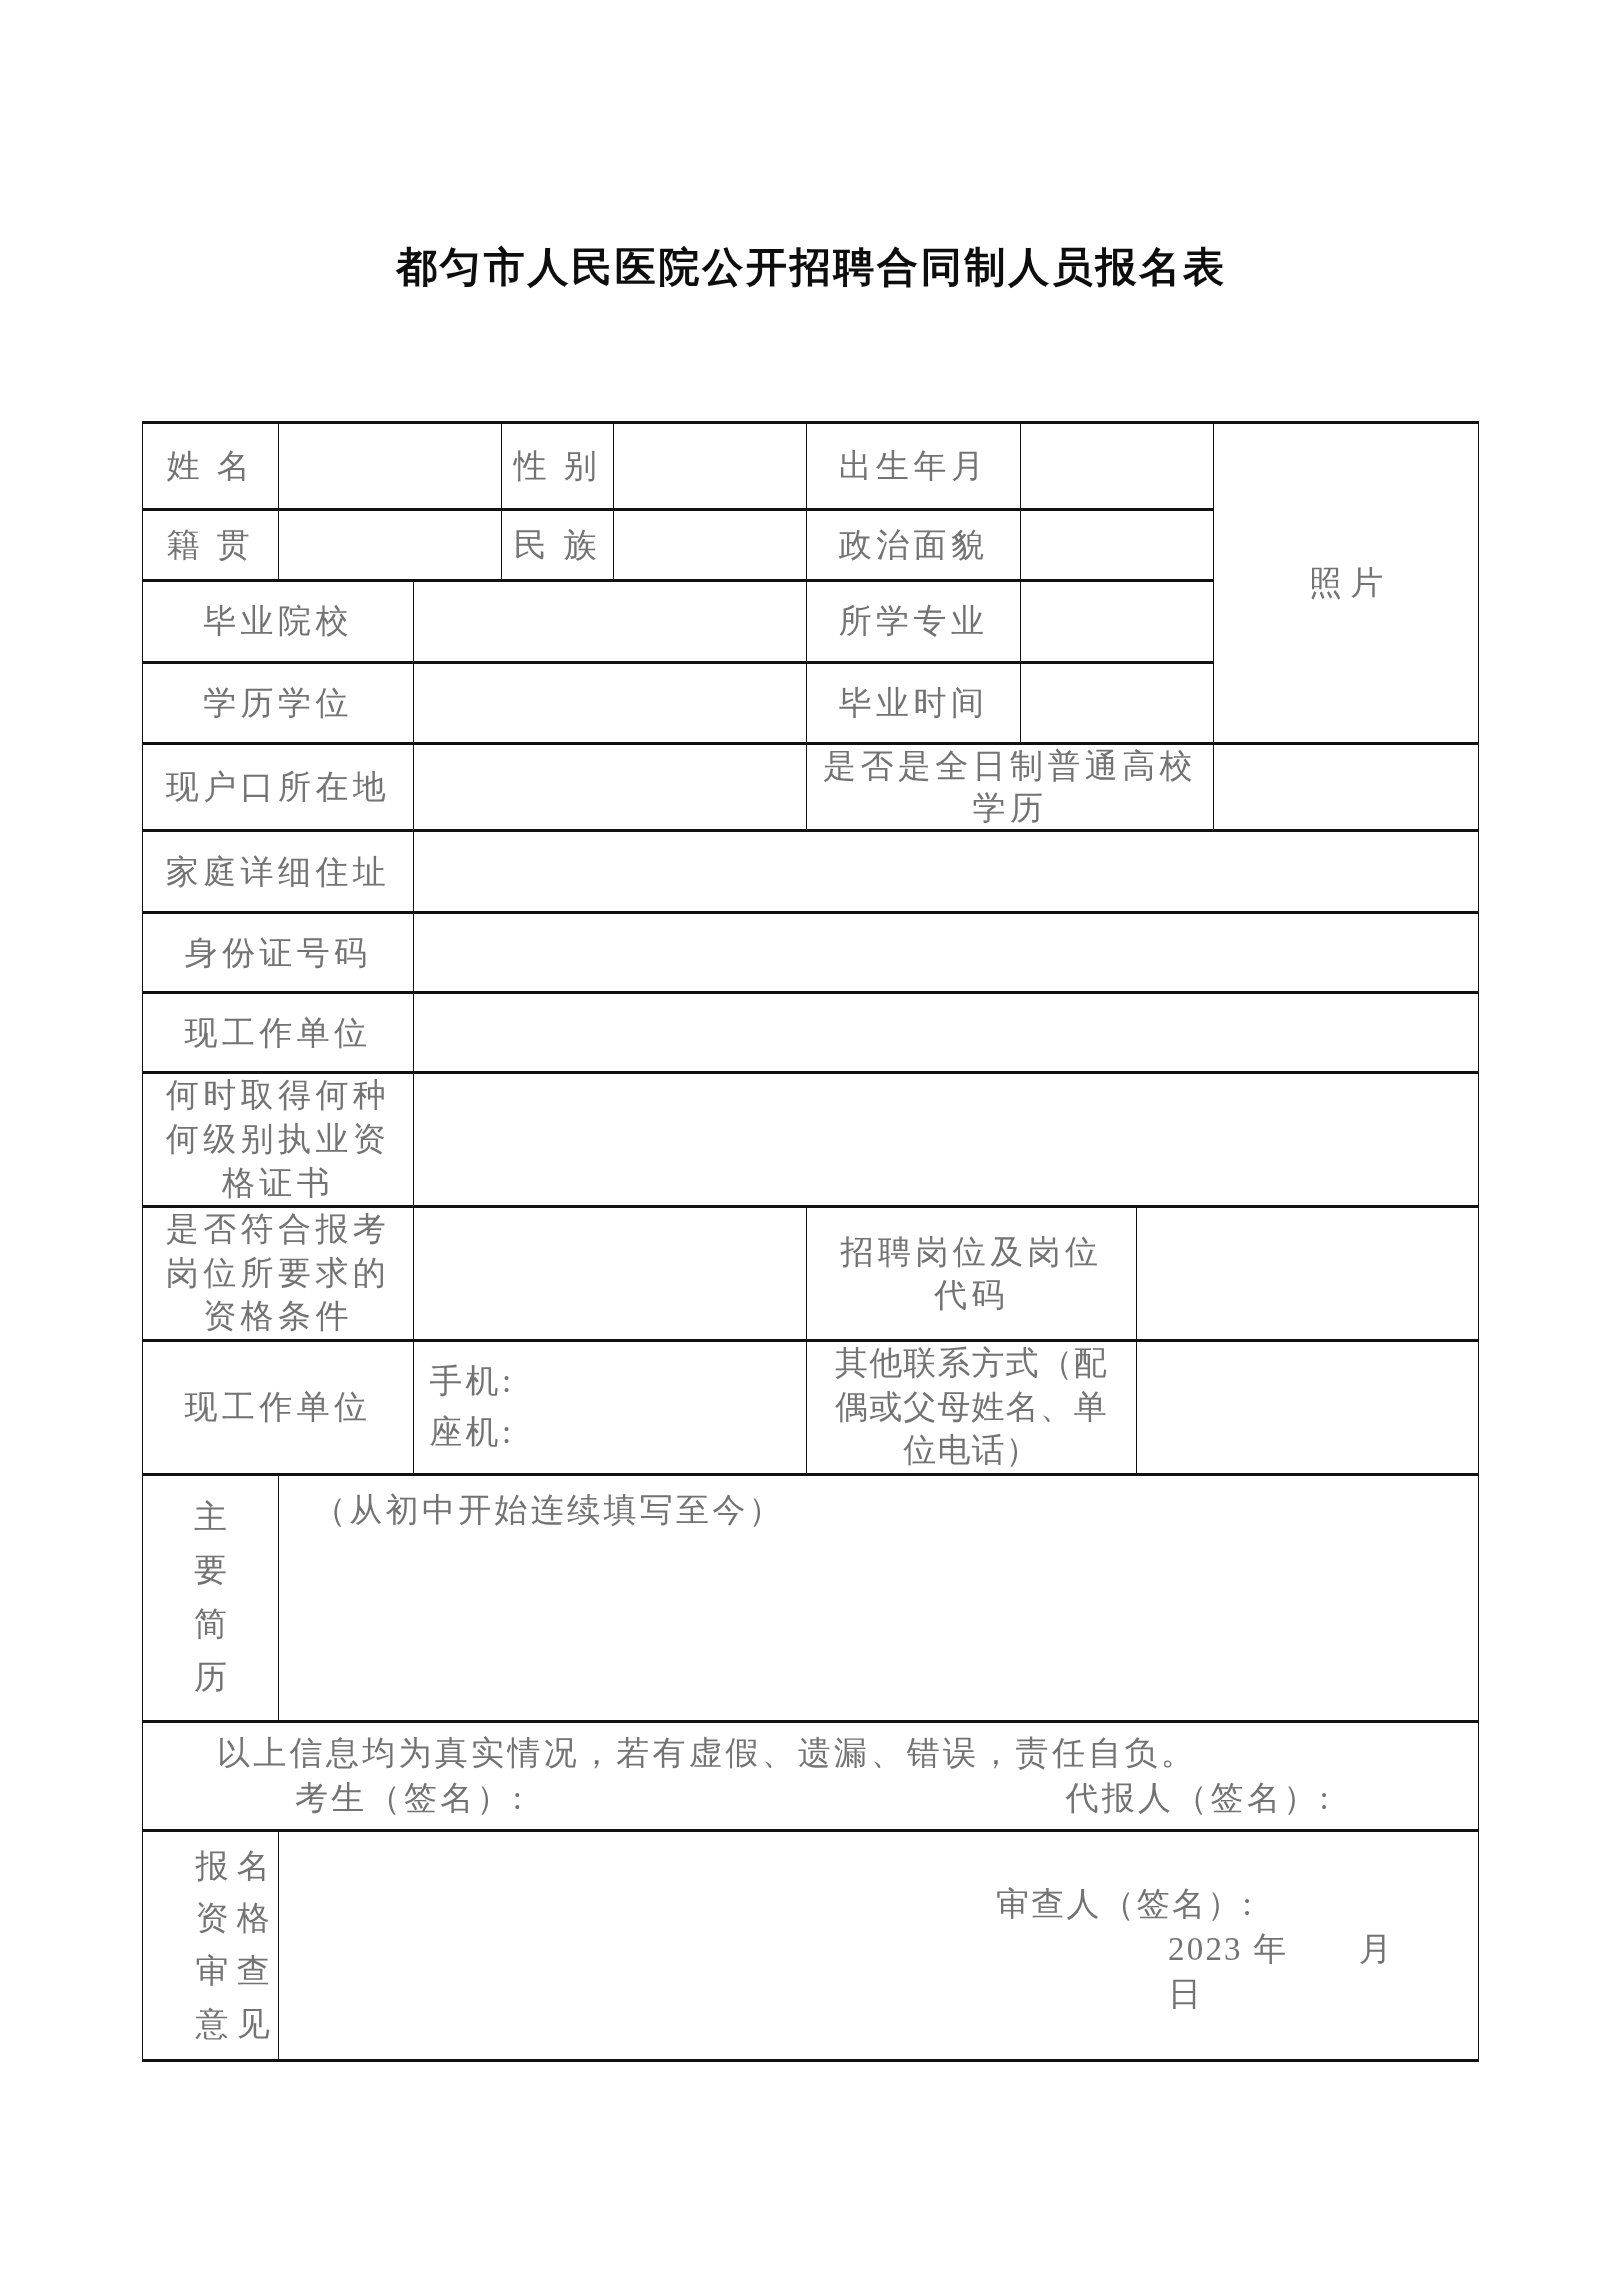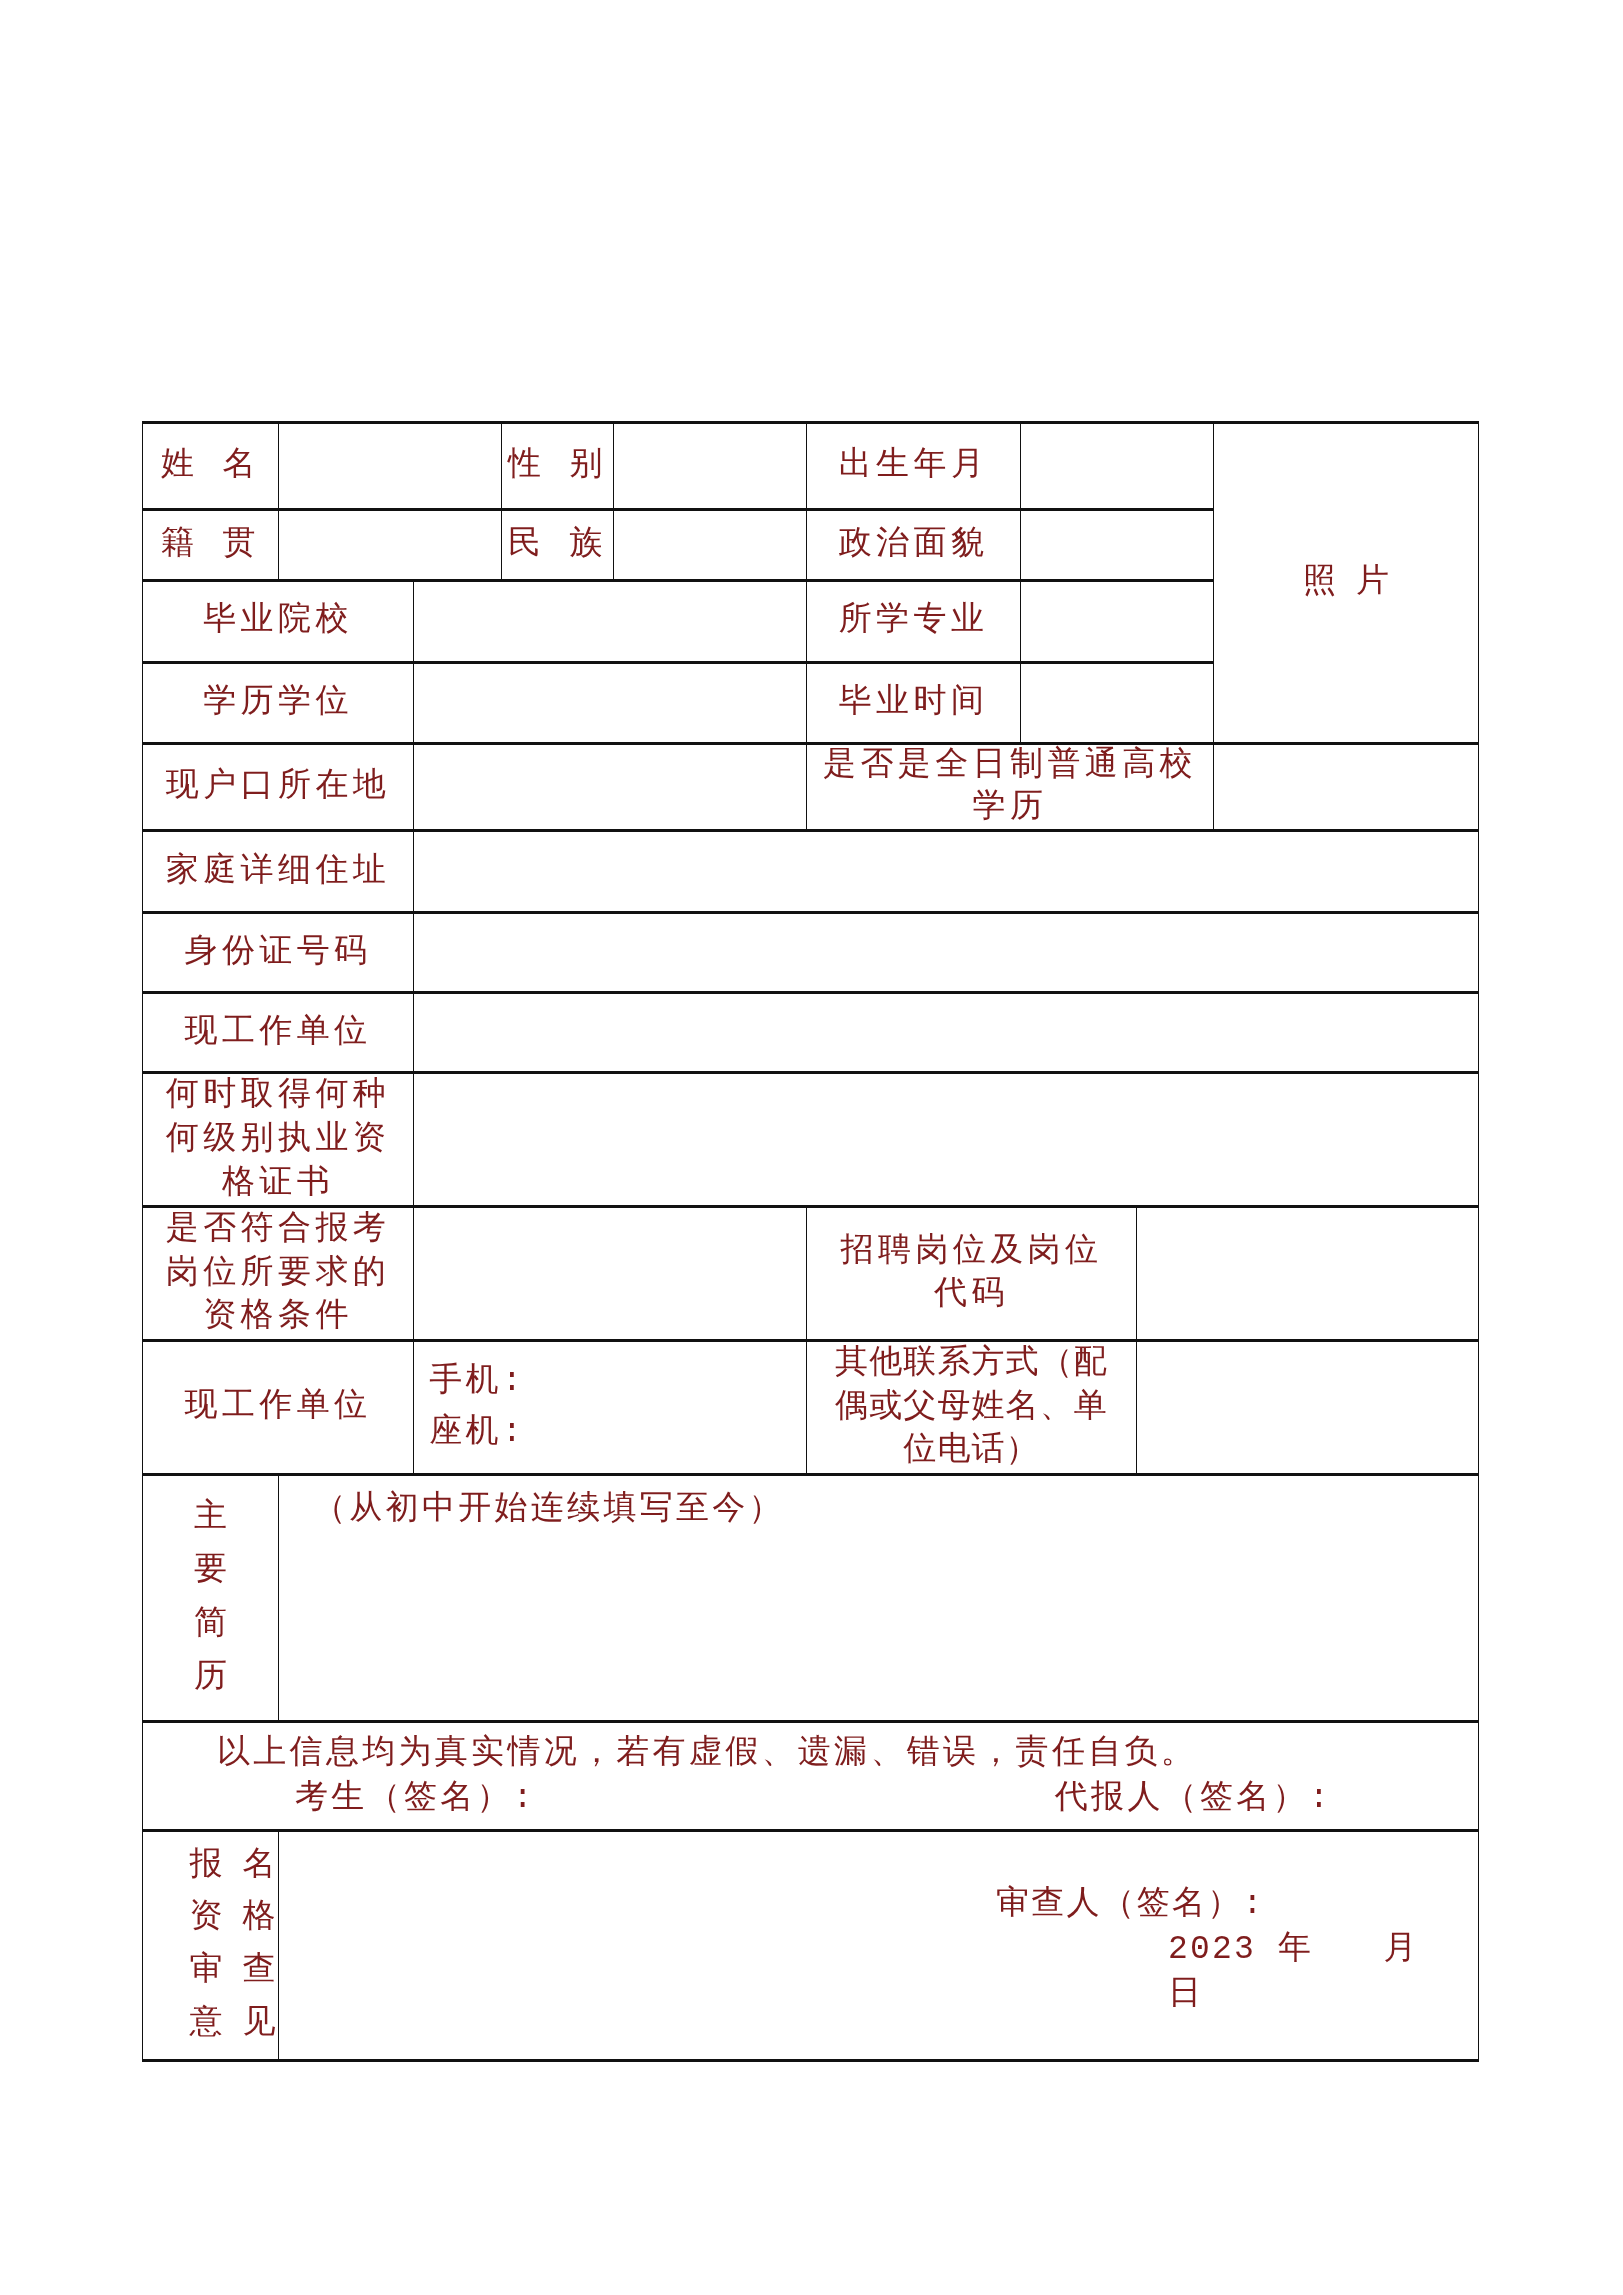--- a/index.html
+++ b/index.html
@@ -34,23 +34,22 @@
   td {
     border: 1.6px solid #111111;
     border-top-width: 3.8px;
     border-bottom-width: 3.8px;
     padding: 0;
     text-align: center;
     vertical-align: middle;
     font-size: 33px;
     letter-spacing: 4.4px;
     line-height: 1.3;
-    color: #7f1d1d;
+    color: #737373;
     overflow: hidden;
-    font-family: Liberation Mono, monospace;
   }
   td.ml { white-space: pre-line; }
   td.phone-cell {
     text-align: left;
     padding-left: 15.3px;
     letter-spacing: 3.3px;
     line-height: 1.55;
   }
   td.other-cell { letter-spacing: 1.1px; line-height: 1.32; }
   td.cert-cell, td.qual-cell { line-height: 1.32; }
@@ -82,20 +81,21 @@
   }
   .review-sign { margin-left: 717px; line-height: 45px; }
   .review-date { margin-left: 889px; line-height: 45px; }
   td.photo-cell { letter-spacing: 0; }
 </style>
 </head>
 <body>
 
 <div class="page">
 
+  <div class="doc-title">都匀市人民医院公开招聘合同制人员报名表</div>
 
   <table class="form">
     <colgroup>
       <col style="width:136px">
         <col style="width:135px">
         <col style="width:88px">
       <col style="width:112px">
         <col style="width:193px">
         <col style="width:214px">
       <col style="width:116px">

